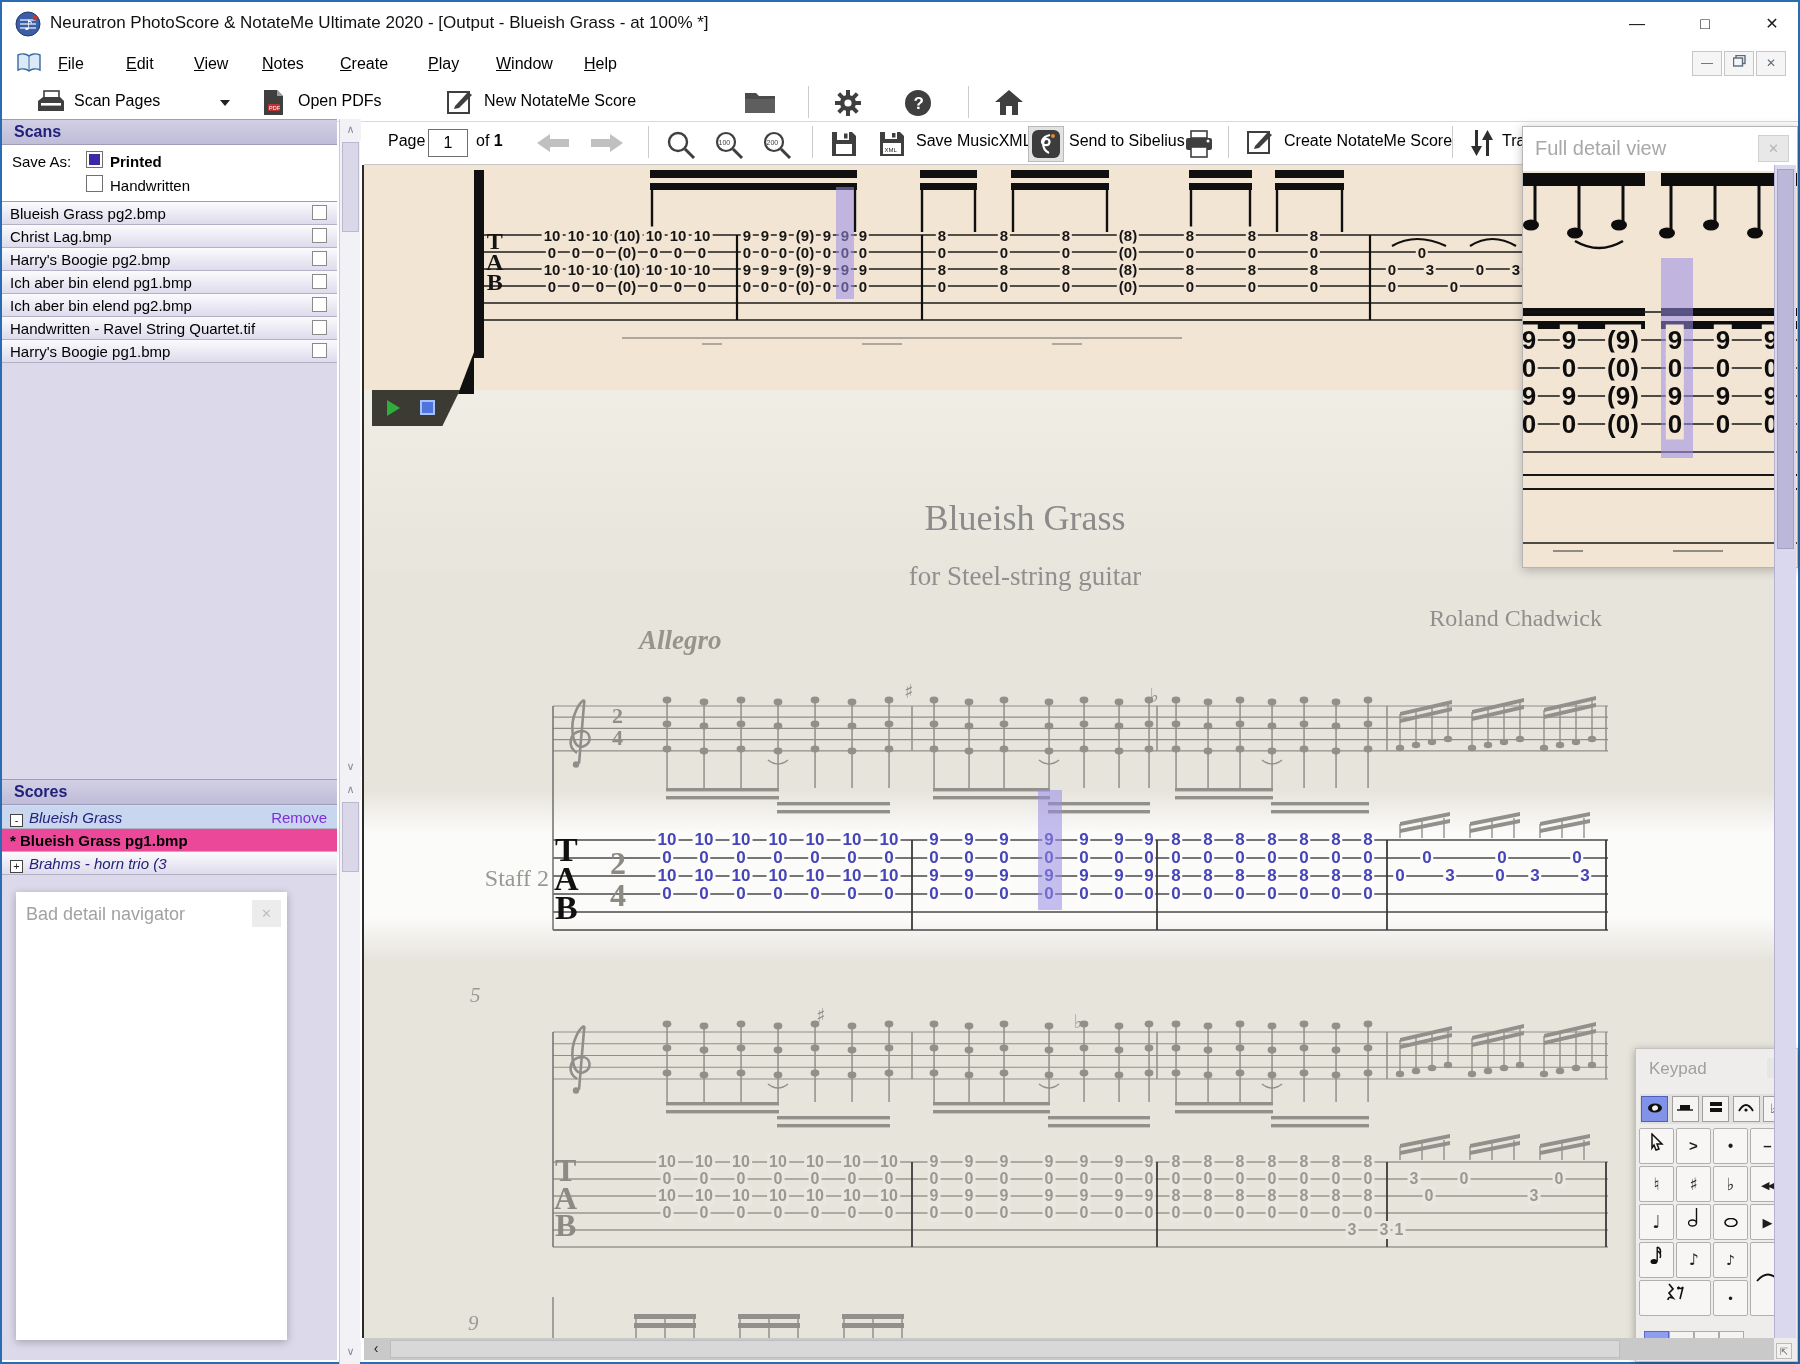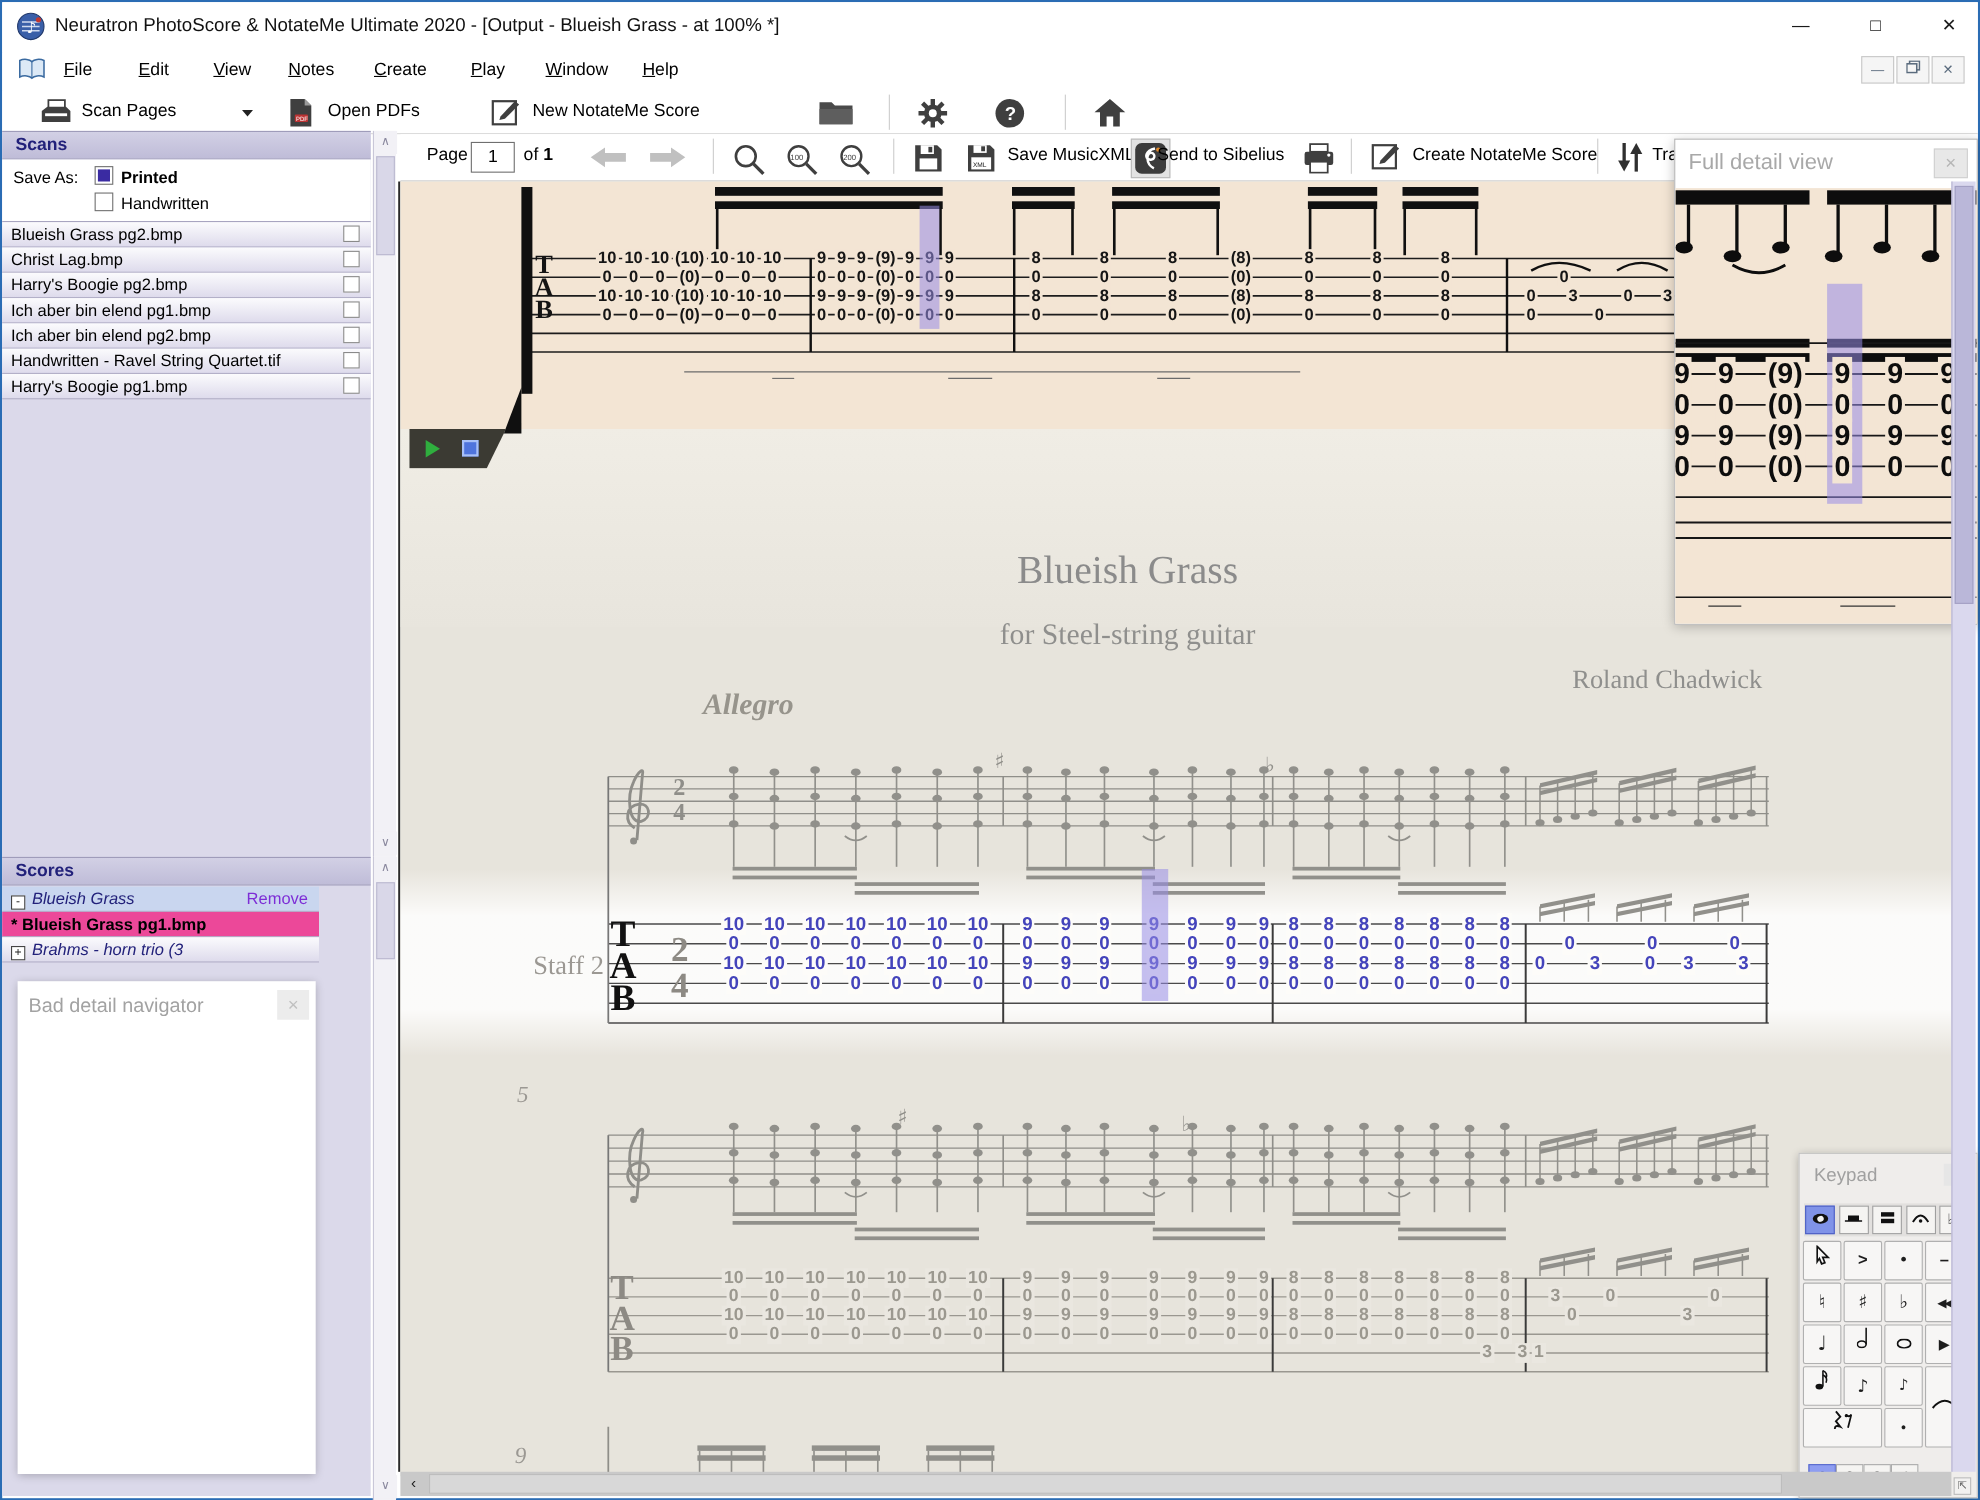--- a/index.html
+++ b/index.html
@@ -30,21 +30,21 @@
   .page-input { position:absolute; left:428px; top:7px; width:40px; height:28px; border:1px solid #6f6f6f; font-size:16px; text-align:center; color:#000; background:#fff; }
 
   
   .sidebar { position:absolute; left:0; top:117px; width:335px; bottom:2px; background:#dbd9ea; }
   .panel-hdr { position:absolute; left:0; width:335px; height:26px; background:linear-gradient(#d2d0e5,#bfbcd8); border-top:1px solid #9f9cba; border-bottom:1px solid #9f9cba; font-weight:bold; font-size:16px; color:#22217a; padding:3px 0 0 12px; }
   .readas { position:absolute; left:0; top:26px; width:335px; height:57px; background:#fff; border-bottom:1px solid #9f9cba; font-size:15px; }
   .cb { position:absolute; width:17px; height:17px; border:1px solid #707070; background:#fff; }
   .cb.checked::after { content:""; position:absolute; left:2px; top:2px; width:11px; height:11px; background:#3a2ba2; }
   .file-item { position:absolute; left:0; width:335px; height:23px; background:linear-gradient(#fbfbfd,#dedbec); border-bottom:1px solid #b3b0c8; font-size:15px; color:#000; padding:3px 0 0 8px; white-space:nowrap; overflow:hidden; }
   .file-cb { position:absolute; right:10px; top:3px; width:15px; height:15px; border:1px solid #8a8a8a; background:#fff; }
-  .score-item { position:absolute; left:0; width:288px; height:23px; font-size:15px; padding:3px 0 0 8px; border-bottom:1px solid #b3b0c8; }
+  .score-item { position:absolute; left:0; width:335px; height:23px; font-size:15px; padding:3px 0 0 8px; border-bottom:1px solid #b3b0c8; }
   .expander { display:inline-block; width:13px; height:13px; border:1px solid #444; background:#fff; font-size:11px; line-height:11px; text-align:center; color:#222; margin-right:6px; vertical-align:-1px; }
   .sb-scroll { position:absolute; left:337px; width:21px; background:#f2f1f6; border-left:1px solid #c9c7d8; }
   .sb-arrow { position:absolute; left:0; width:21px; height:21px; color:#8a889e; font-size:11px; text-align:center; line-height:21px; background:#f2f1f6; }
   .sb-thumb { position:absolute; left:2px; width:17px; background:#d9d7e8; border:1px solid #bbb8d0; }
 
   
   .badtiming { position:absolute; left:14px; top:773px; width:271px; height:448px; background:#fff; box-shadow:0 2px 8px rgba(0,0,0,.25); }
   .badtiming .bt-title { position:absolute; left:10px; top:12px; font-size:18px; color:#a2a2a2; }
   .bt-close { position:absolute; right:6px; top:8px; width:29px; height:27px; background:#ececec; color:#c0c0c0; font-size:13px; text-align:center; line-height:27px; }
   .bt-body { position:absolute; left:0; top:47px; right:0; bottom:0; background:#000; }
@@ -258,21 +258,21 @@
         </svg>
     </span>
     <span class="tb-label" style="left:552px;">Save MusicXML</span>
     <span class="abs" style="left:664px; top:4px; width:36px; height:36px; background:#e2e2e2; border:1px solid #b9b9b9;">
       <svg width="34" height="34" viewBox="0 0 34 34">
           <rect x="3" y="3" width="28" height="28" rx="6" fill="#3c3c3c"></rect>
           <path d="M21 8 C12 10 11 17 16 18 C21 19 22 13 18 12 C13 11 12 22 20 26" stroke="#fff" stroke-width="2.2" fill="none"></path>
           <circle cx="24" cy="9" r="2" fill="#e08a2e"></circle>
         </svg>
     </span>
-    <span class="tb-label" style="left:688px;">Send to Sibelius</span>
+    <span class="tb-label" style="left:705px;">Send to Sibelius</span>
     <span class="tb-icon" style="left:820px; top:8px;">
       <svg width="30" height="28" viewBox="0 0 30 28">
           <rect x="7" y="1" width="16" height="7" fill="#fff" stroke="#3f3f3f" stroke-width="1.6"></rect>
           <rect x="2" y="8" width="26" height="12" rx="2" fill="#3f3f3f"></rect>
           <rect x="7" y="17" width="16" height="10" fill="#fff" stroke="#3f3f3f" stroke-width="1.6"></rect>
           <circle cx="24" cy="11" r="1.5" fill="#fff"></circle>
         </svg>
     </span>
     <div class="tb-div" style="left:864px;"></div>
     <span class="tb-icon" style="left:882px;">

